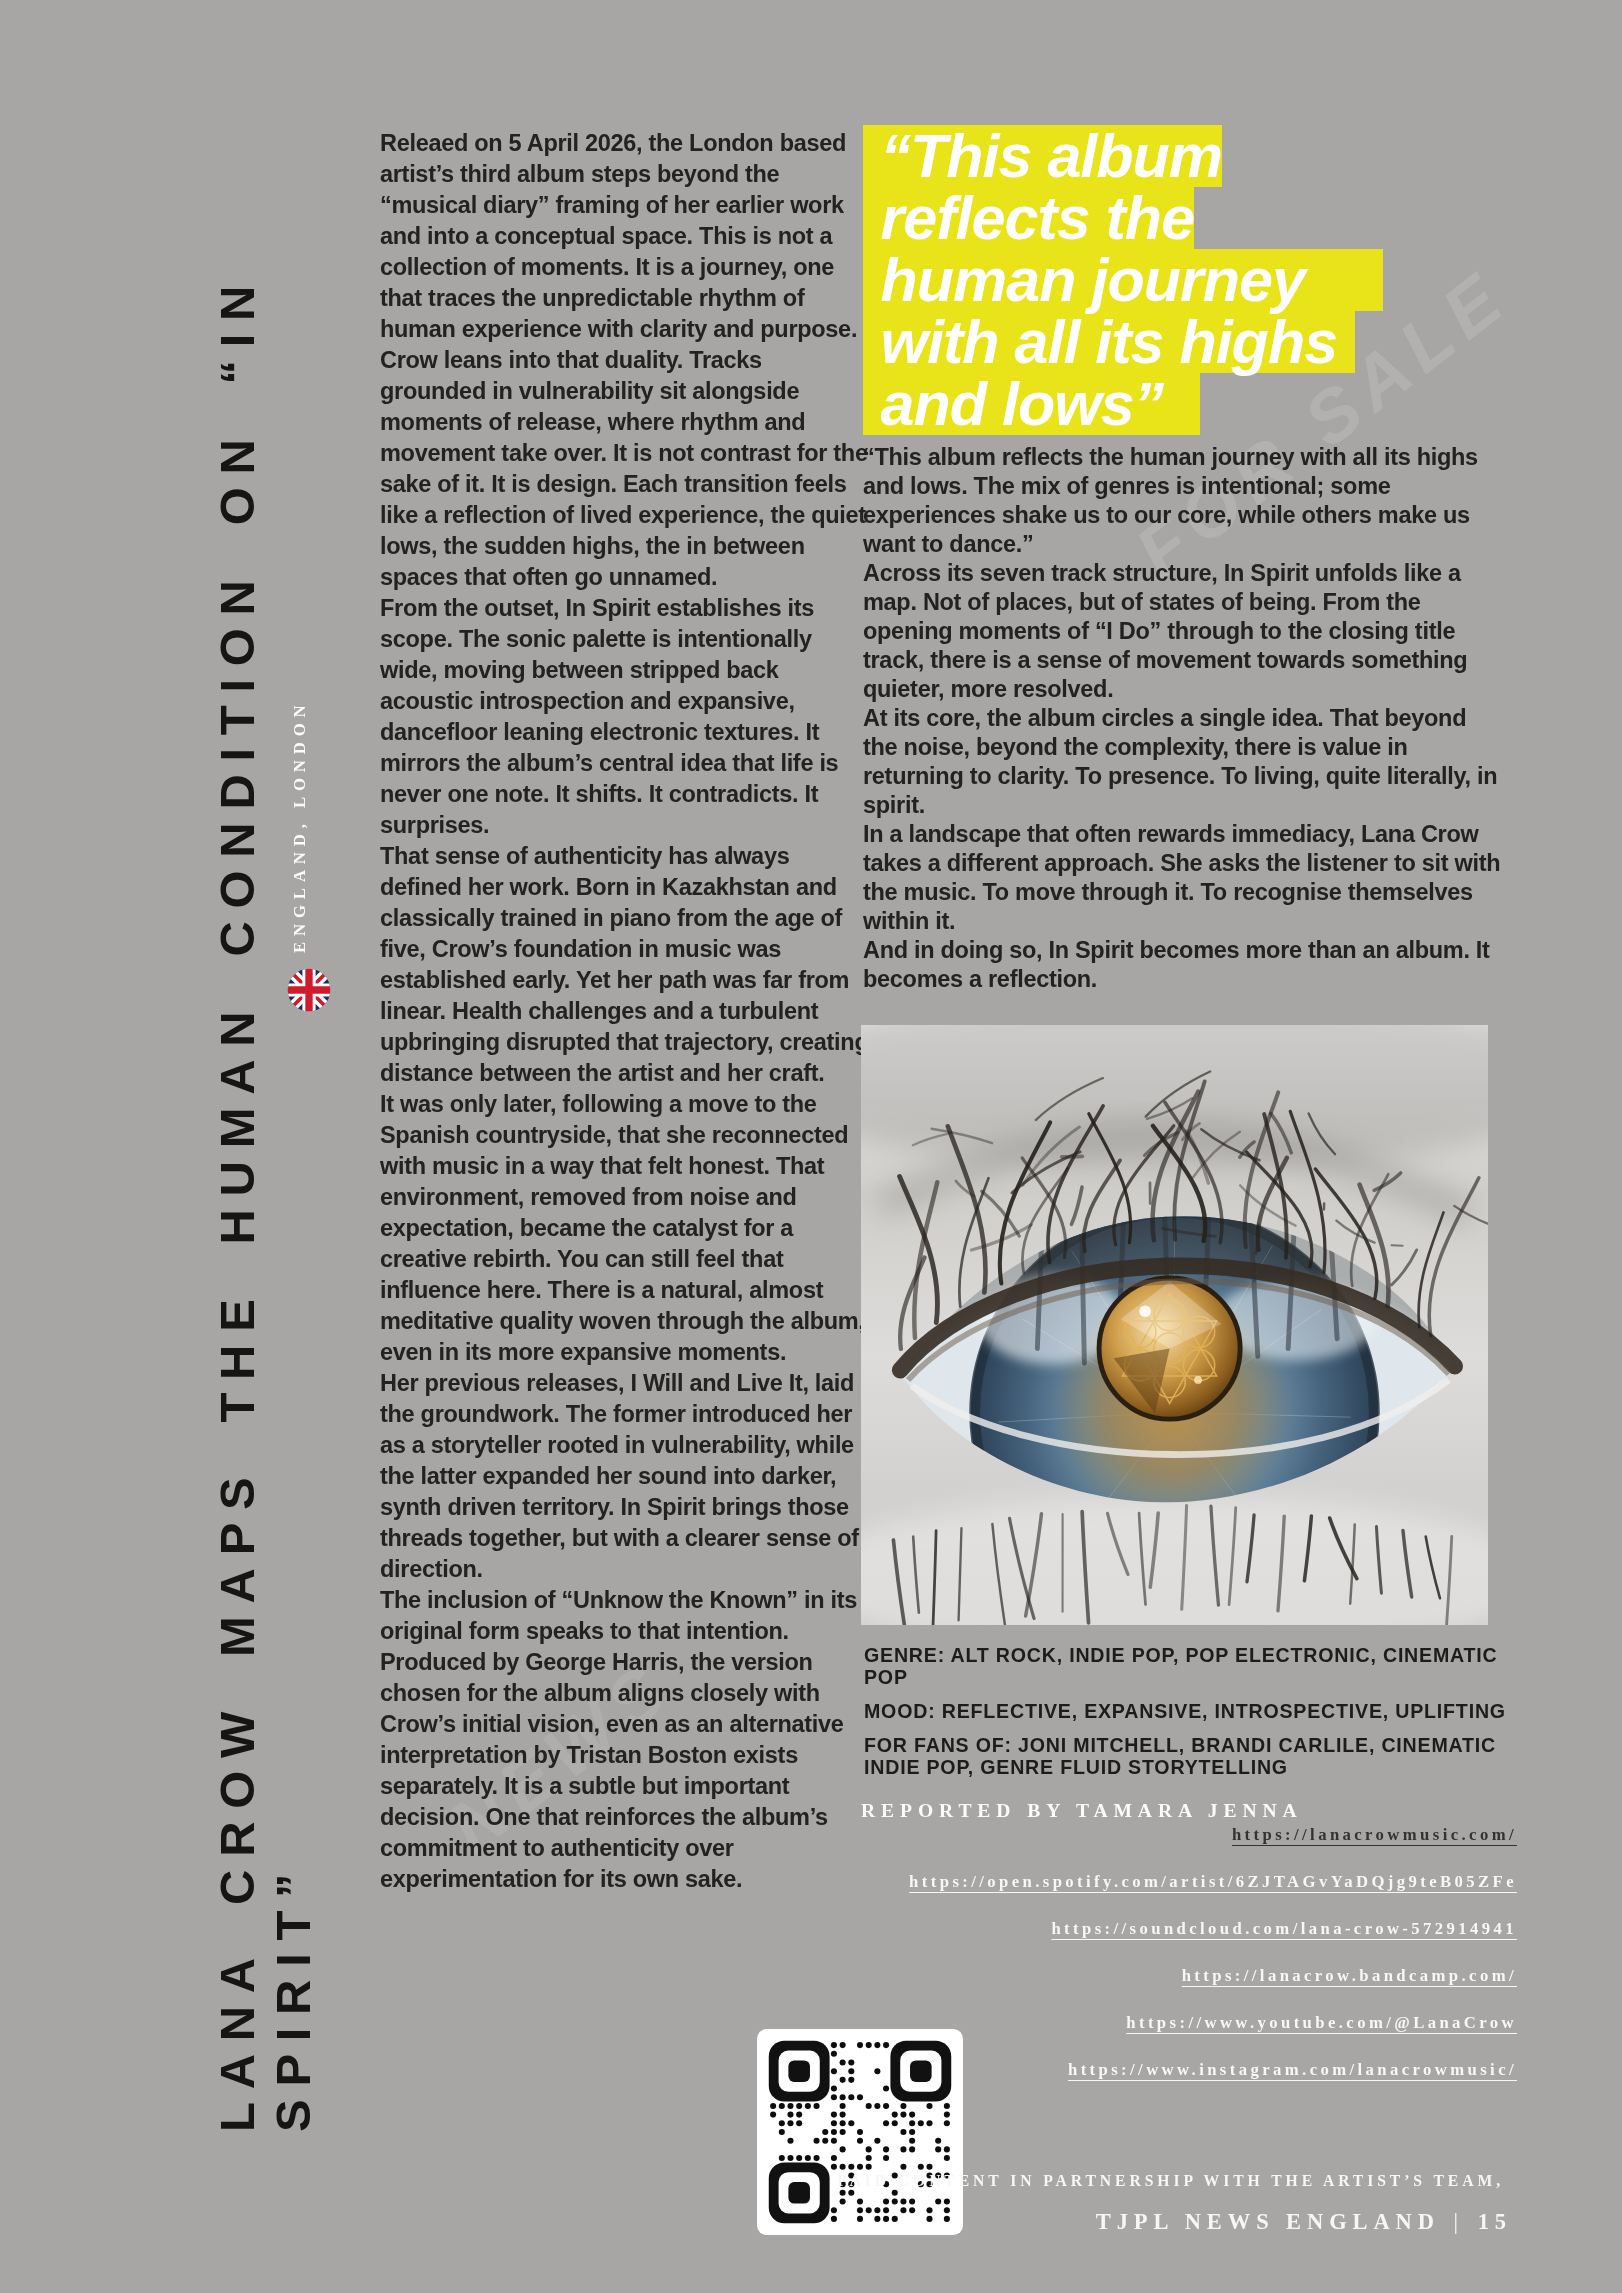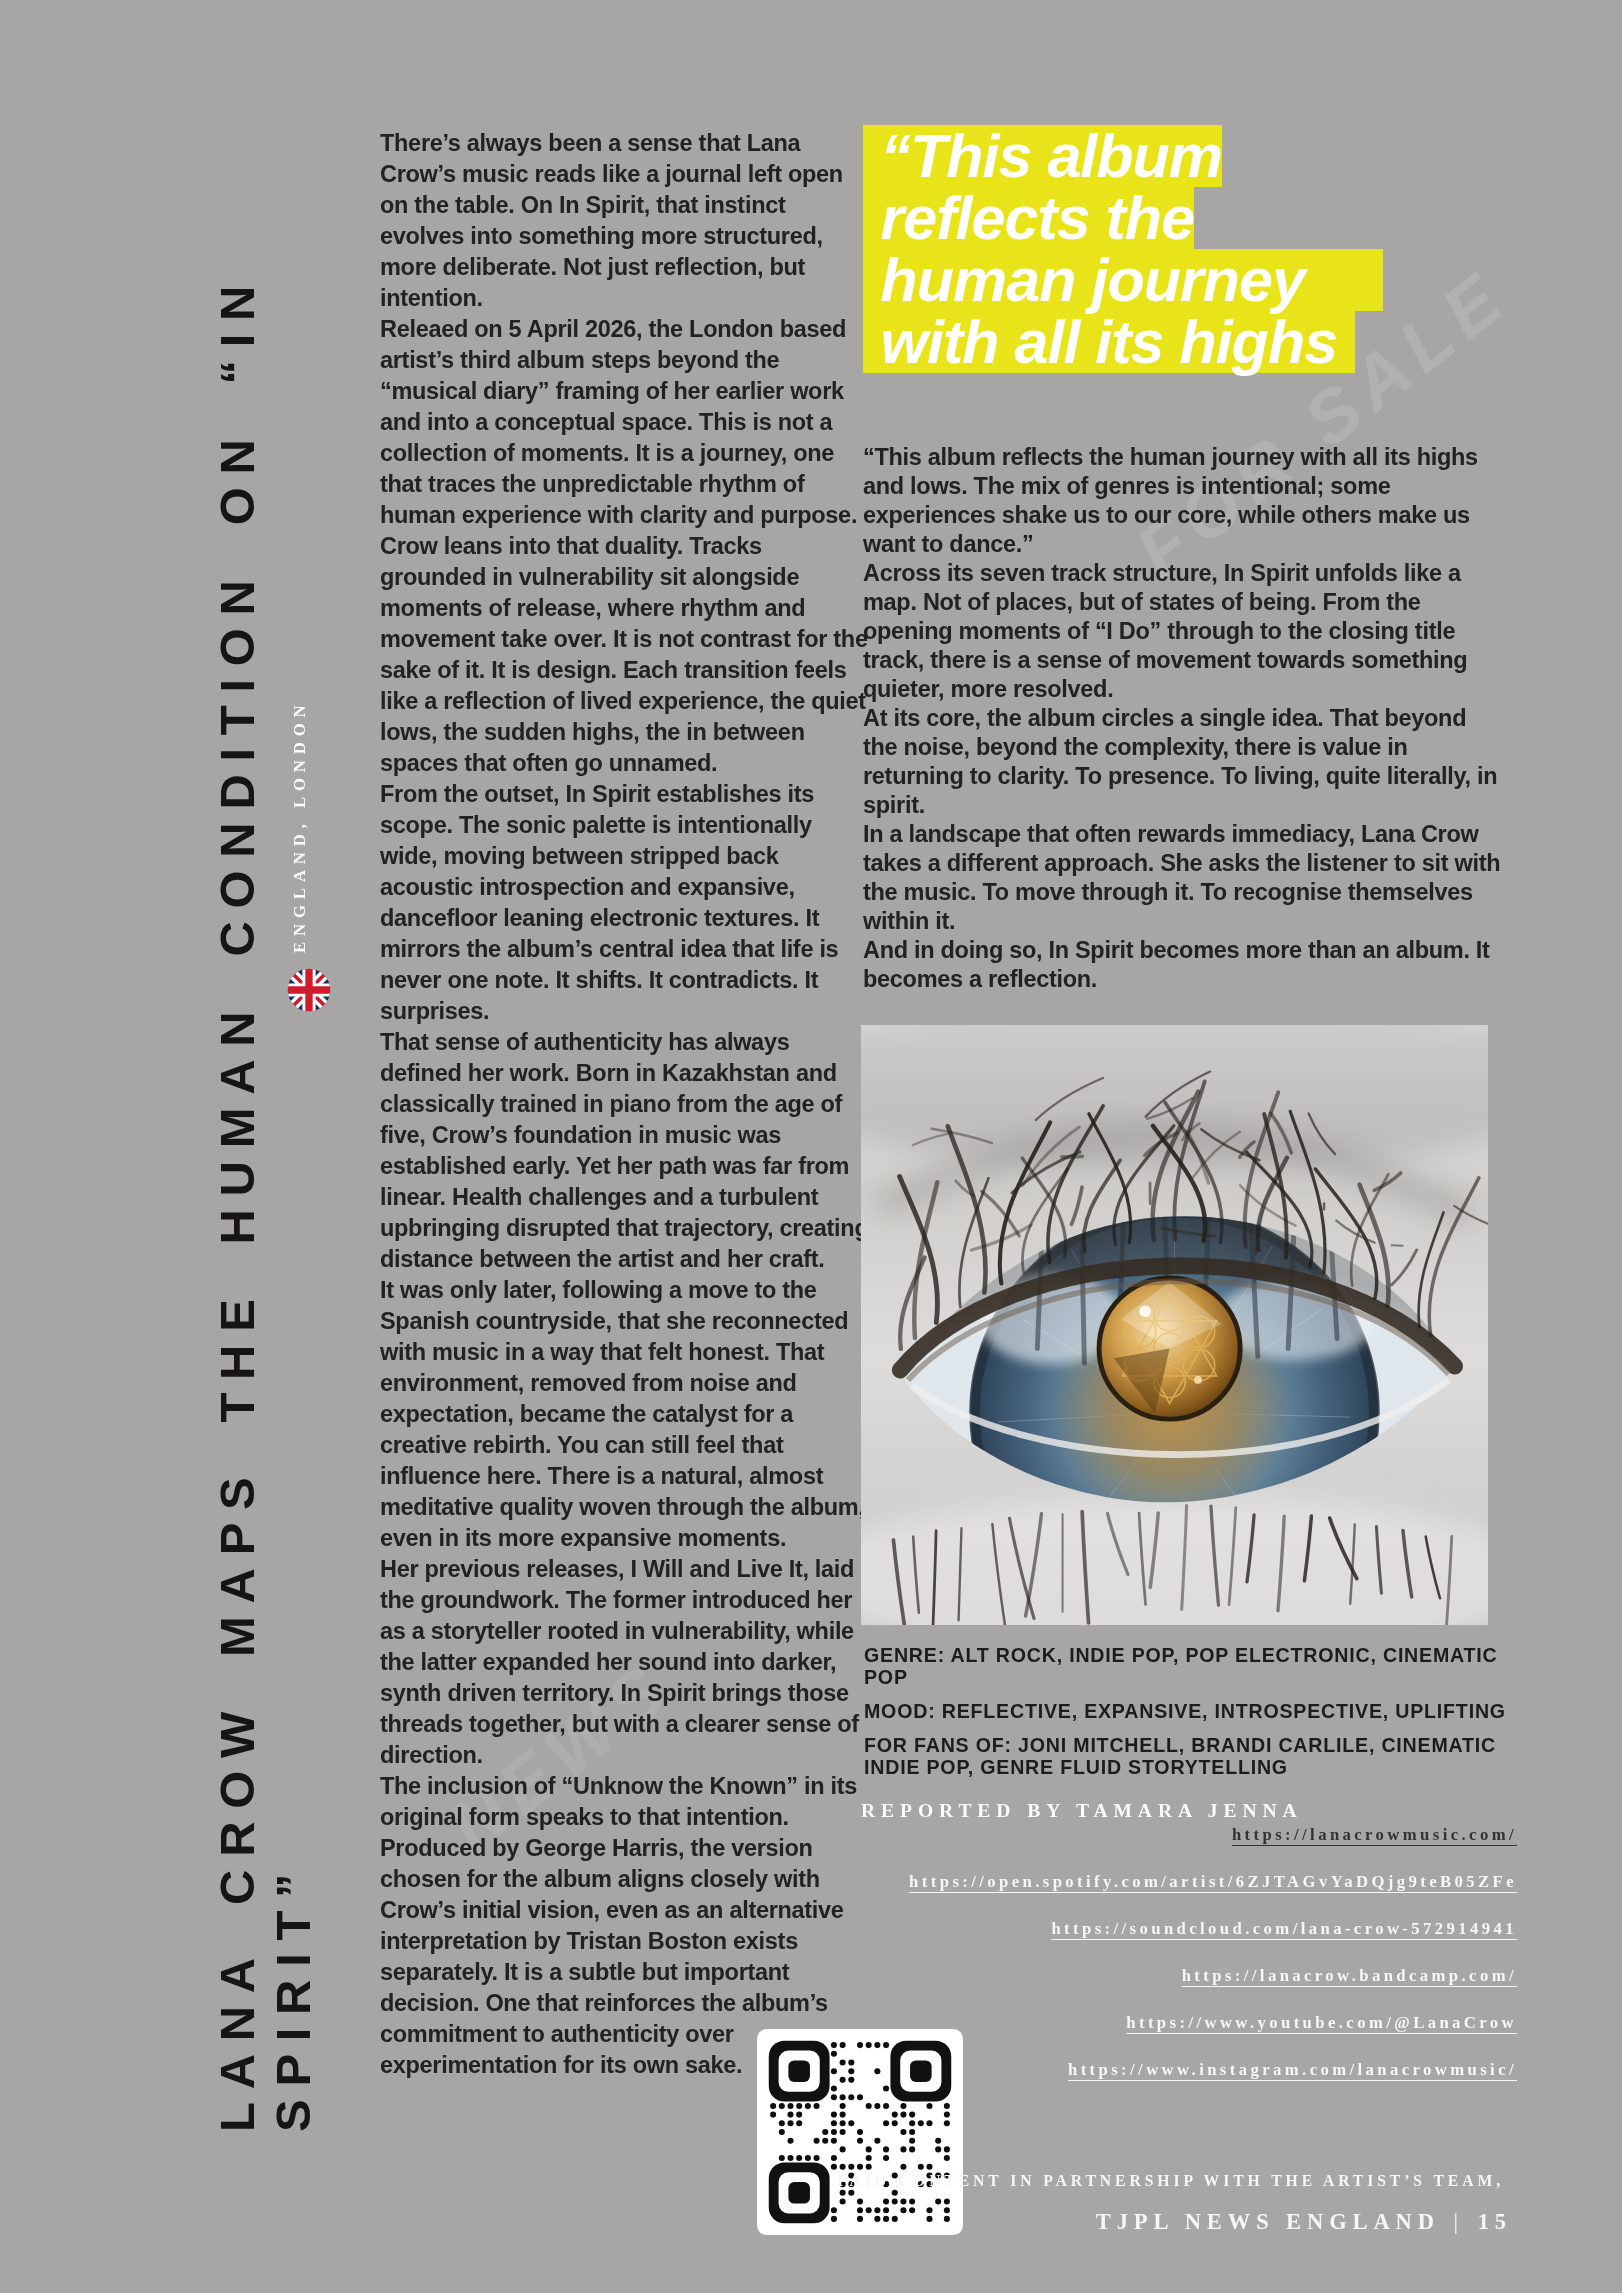--- a/index.html
+++ b/index.html
@@ -105,36 +105,36 @@
       <rect x="-6" y="-6" width="72" height="72" fill="#1d2f61"></rect>
       <path d="M-6,-6 L66,66 M66,-6 L-6,66" stroke="#ffffff" stroke-width="14"></path>
       <path d="M-6,-6 L66,66 M66,-6 L-6,66" stroke="#cf1b2b" stroke-width="5"></path>
       <path d="M30,-6 V66 M-6,30 H66" stroke="#ffffff" stroke-width="18"></path>
       <path d="M30,-6 V66 M-6,30 H66" stroke="#cf1b2b" stroke-width="10"></path>
     </g>
   </svg>
 
   <div class="col-left">
 
-  <p>There’s always been a sense that Lana Crow’s music reads like a journal left open on the table. On In Spirit, that instinct evolves into something more structured, more deliberate. Not just reflection, but intention.</p>
       <p>Releaed on 5 April 2026, the London based artist’s third album steps beyond the “musical diary” framing of her earlier work and into a conceptual space. This is not a collection of moments. It is a journey, one that traces the unpredictable rhythm of human experience with clarity and purpose.</p>
       <p>Crow leans into that duality. Tracks grounded in vulnerability sit alongside moments of release, where rhythm and movement take over. It is not contrast for the sake of it. It is design. Each transition feels like a reflection of lived experience, the quiet lows, the sudden highs, the in between spaces that often go unnamed.</p>
       <p>From the outset, In Spirit establishes its scope. The sonic palette is intentionally wide, moving between stripped back acoustic introspection and expansive, dancefloor leaning electronic textures. It mirrors the album’s central idea that life is never one note. It shifts. It contradicts. It surprises.</p>
       <p>That sense of authenticity has always defined her work. Born in Kazakhstan and classically trained in piano from the age of five, Crow’s foundation in music was established early. Yet her path was far from linear. Health challenges and a turbulent upbringing disrupted that trajectory, creating distance between the artist and her craft.</p>
       <p>It was only later, following a move to the Spanish countryside, that she reconnected with music in a way that felt honest. That environment, removed from noise and expectation, became the catalyst for a creative rebirth. You can still feel that influence here. There is a natural, almost meditative quality woven through the album, even in its more expansive moments.</p>
       <p>Her previous releases, I Will and Live It, laid the groundwork. The former introduced her as a storyteller rooted in vulnerability, while the latter expanded her sound into darker, synth driven territory. In Spirit brings those threads together, but with a clearer sense of direction.</p>
       <p>The inclusion of “Unknow the Known” in its original form speaks to that intention. Produced by George Harris, the version chosen for the album aligns closely with Crow’s initial vision, even as an alternative interpretation by Tristan Boston exists separately. It is a subtle but important decision. One that reinforces the album’s commitment to authenticity over experimentation for its own sake.</p>
     </div>
 
   <div class="pull-quote">
 
   <span class="pq-line">“This album</span>
       <span class="pq-line">reflects the</span>
       <span class="pq-line">human journey</span>
       <span class="pq-line">with all its highs</span>
+      <span class="pq-line">and lows”</span>
     </div>
 
   <div class="col-right">
 
   <p>“This album reflects the human journey with all its highs and lows. The mix of genres is intentional; some experiences shake us to our core, while others make us want to dance.”</p>
       <p>Across its seven track structure, In Spirit unfolds like a map. Not of places, but of states of being. From the opening moments of “I Do” through to the closing title track, there is a sense of movement towards something quieter, more resolved.</p>
       <p>At its core, the album circles a single idea. That beyond the noise, beyond the complexity, there is value in returning to clarity. To presence. To living, quite literally, in spirit.</p>
       <p>In a landscape that often rewards immediacy, Lana Crow takes a different approach. She asks the listener to sit with the music. To move through it. To recognise themselves within it.</p>
       <p>And in doing so, In Spirit becomes more than an album. It becomes a reflection.</p>
     </div>

